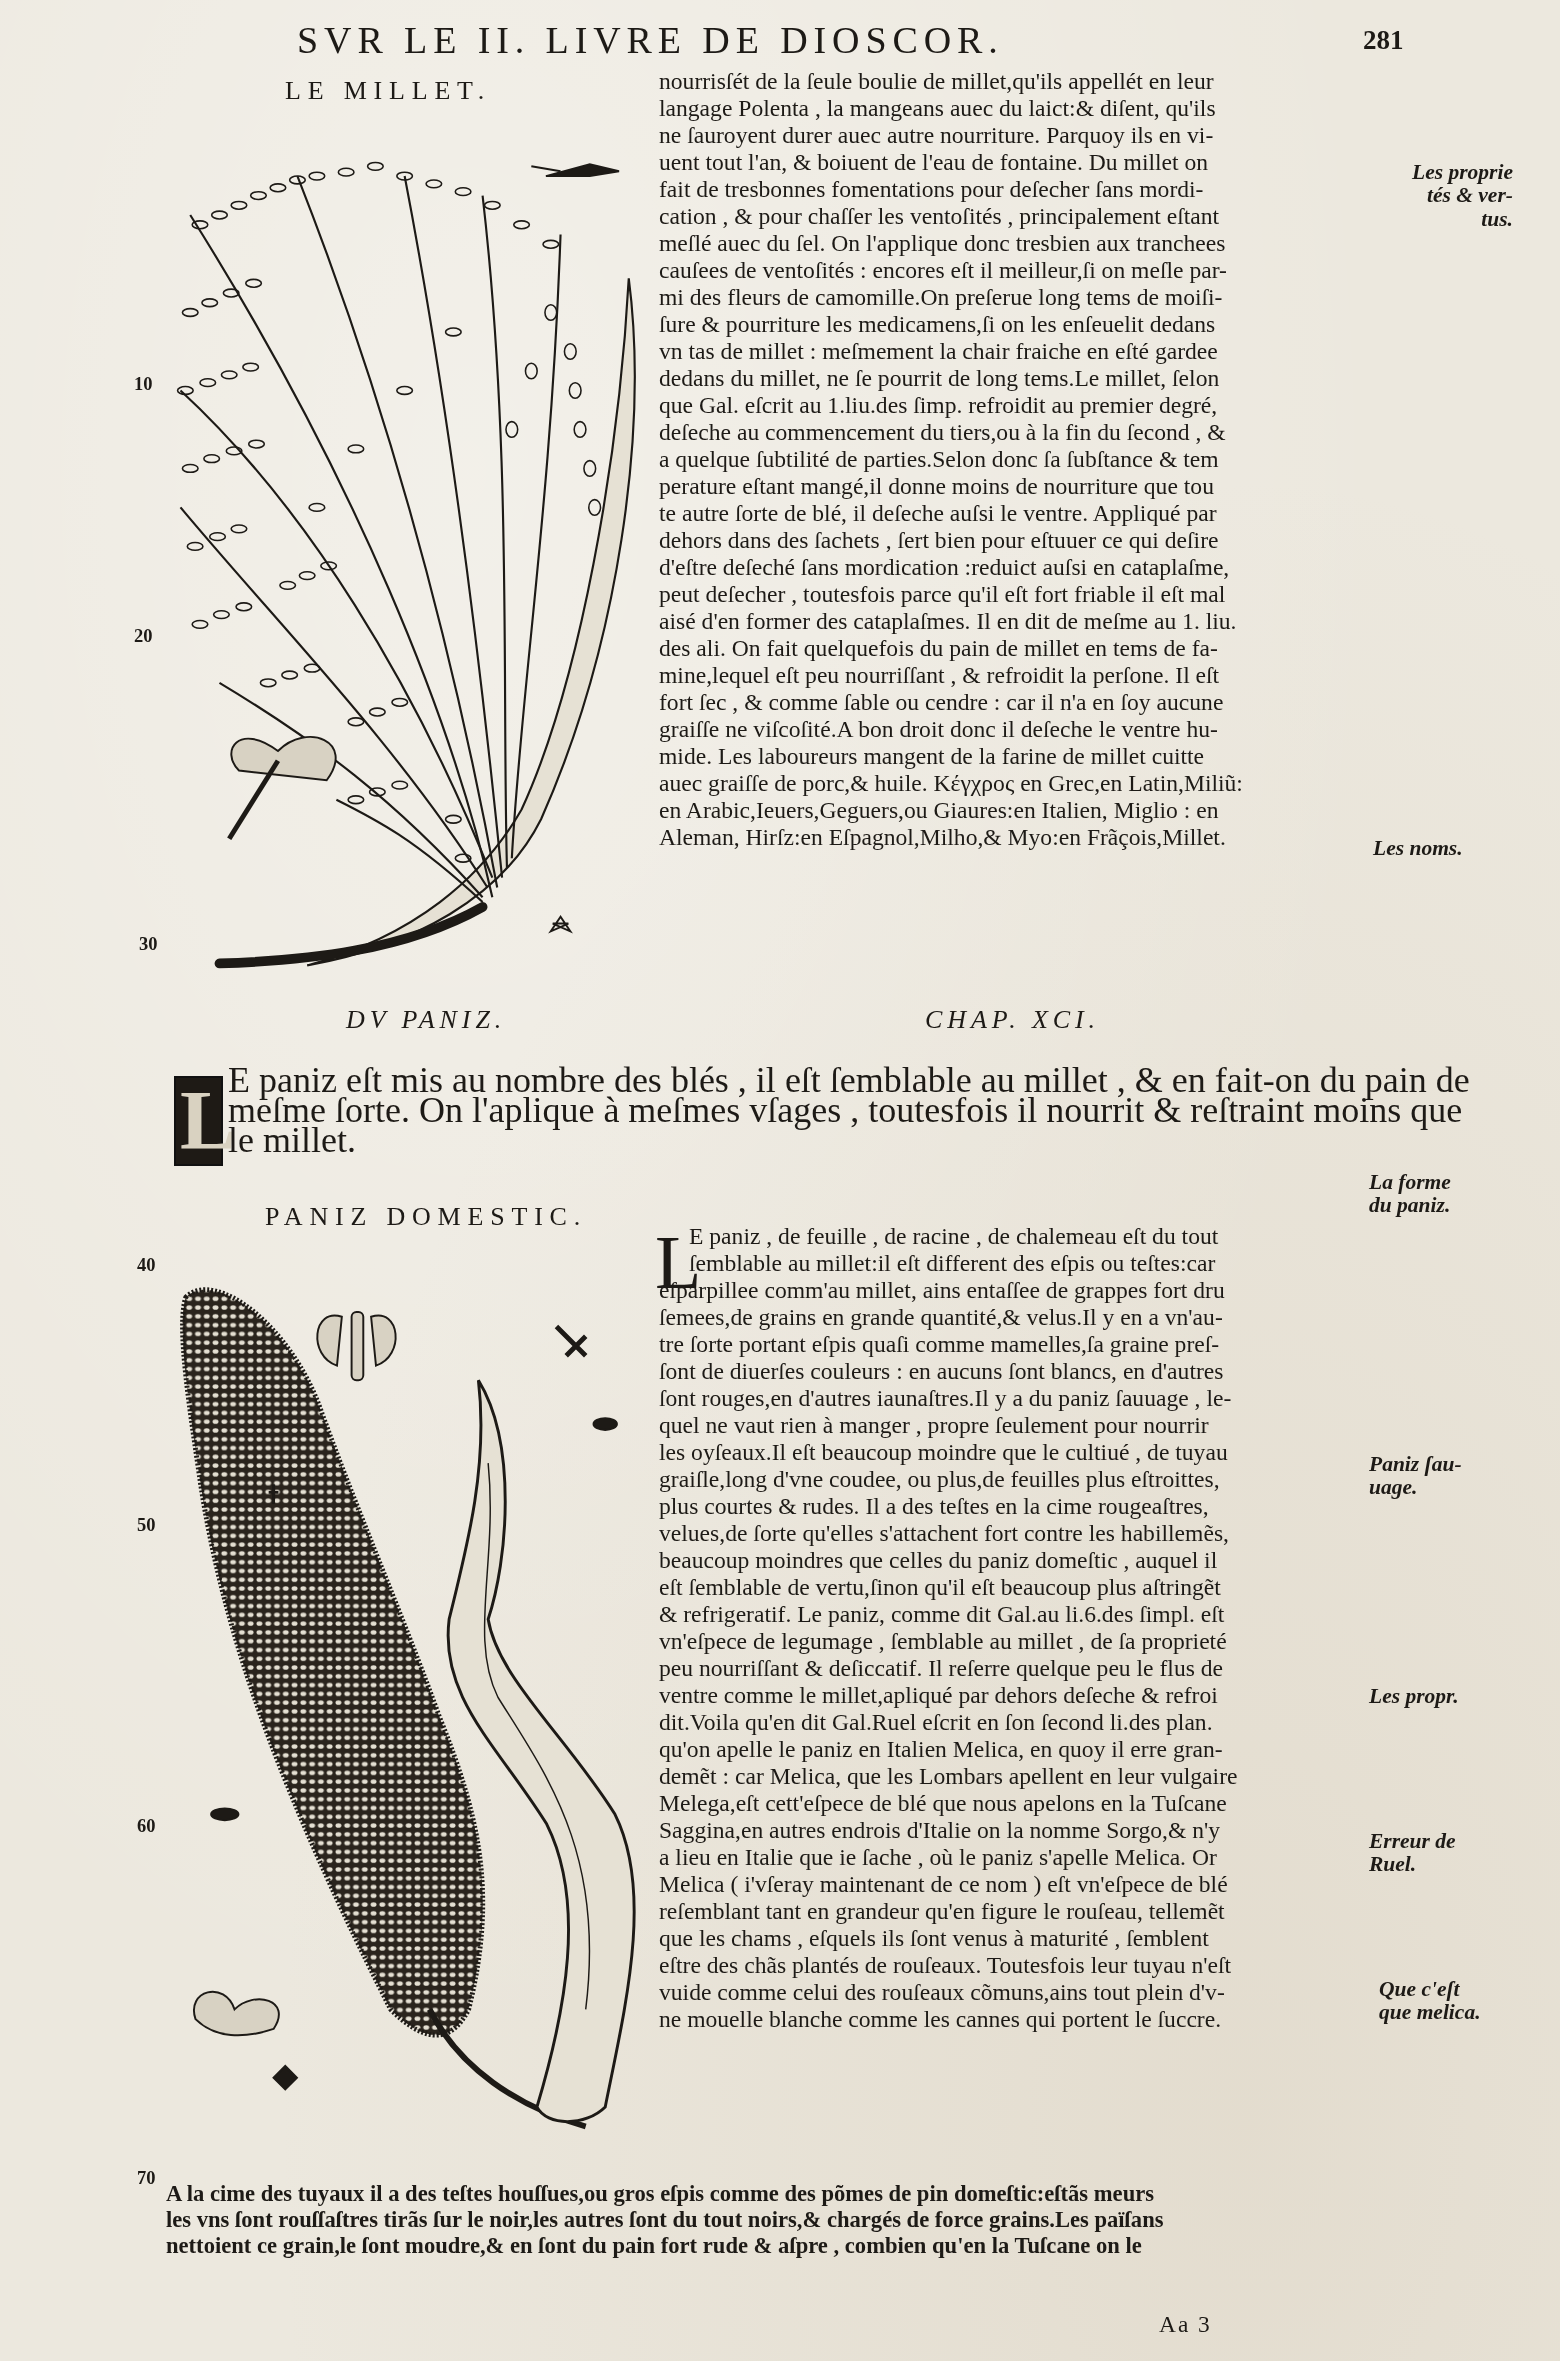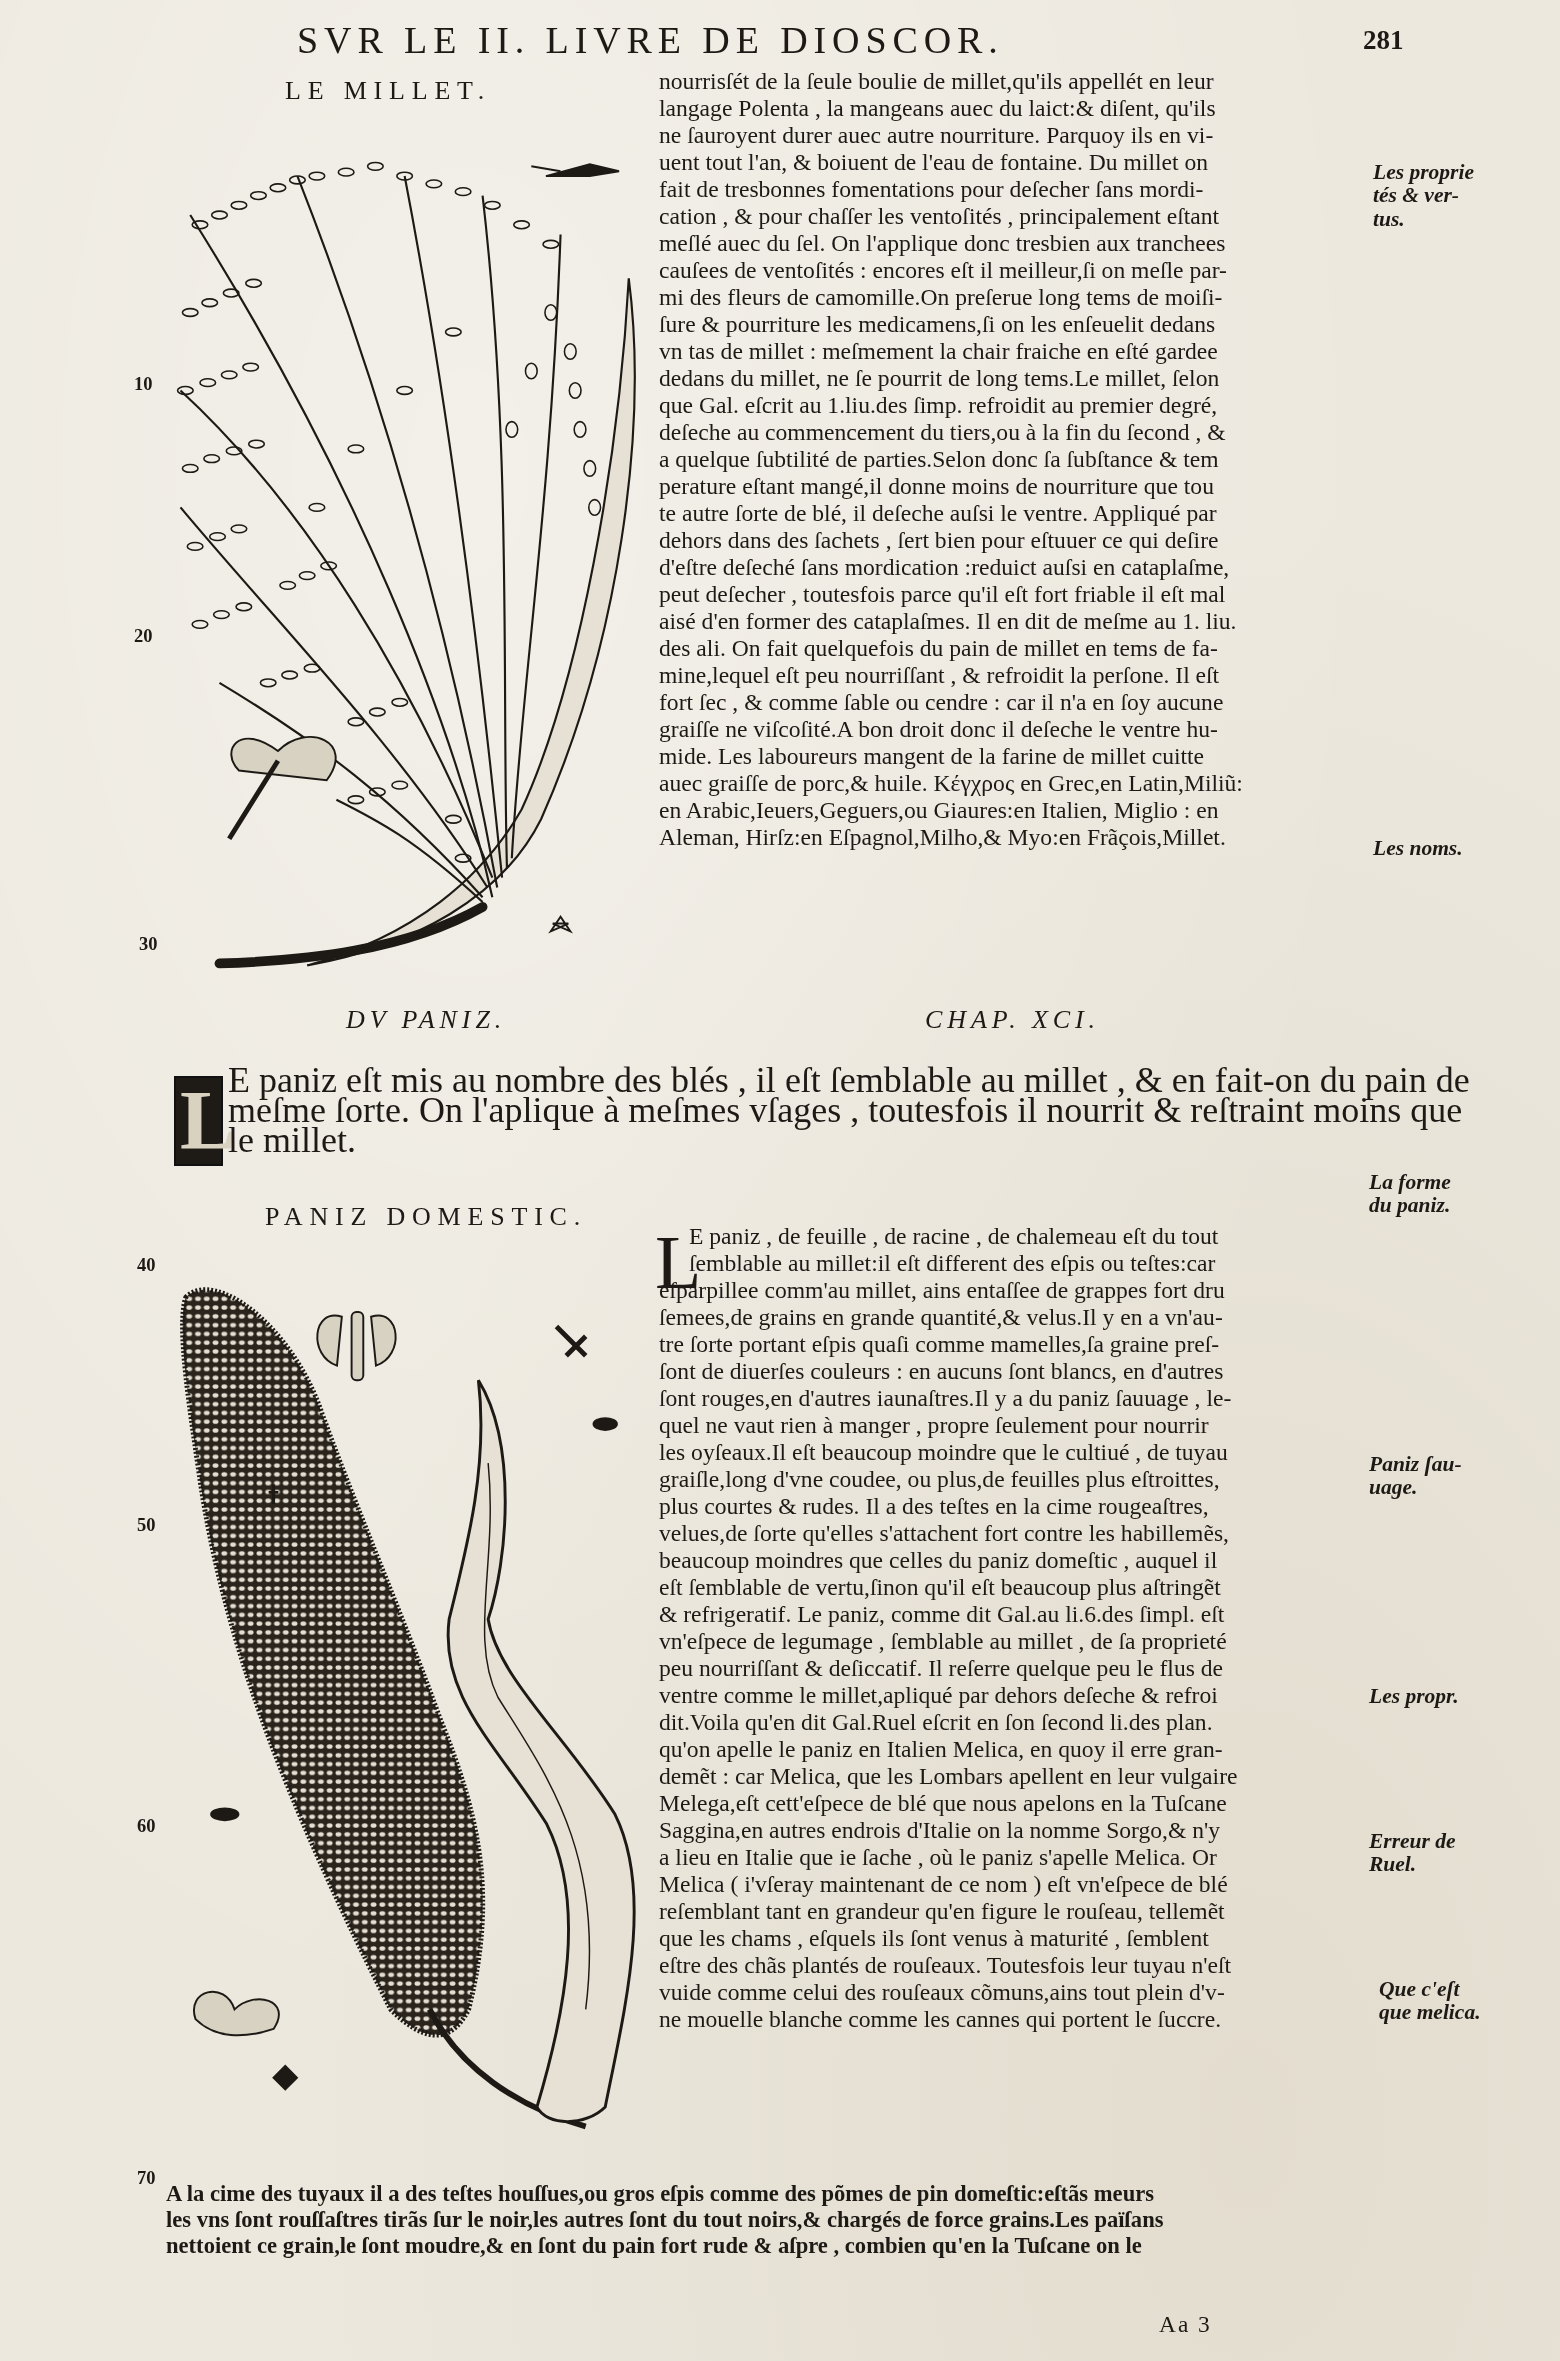--- a/index.html
+++ b/index.html
@@ -167,21 +167,21 @@
   <div>des ali. On fait quelquefois du pain de millet en tems de fa-</div>
   <div>mine,lequel eſt peu nourriſſant , &amp; refroidit la perſone. Il eſt</div>
   <div>fort ſec , &amp; comme ſable ou cendre : car il n'a en ſoy aucune</div>
   <div>graiſſe ne viſcoſité.A bon droit donc il deſeche le ventre hu-</div>
   <div>mide. Les laboureurs mangent de la farine de millet cuitte</div>
   <div>auec graiſſe de porc,&amp; huile. Κέγχρος en Grec,en Latin,Miliũ:</div>
   <div>en Arabic,Ieuers,Geguers,ou Giaures:en Italien, Miglio : en</div>
   <div>Aleman, Hirſz:en Eſpagnol,Milho,&amp; Myo:en Frãçois,Millet.</div>
 </div>
 
-<div class="abs margin-note" style="left:1373px; top:161px;">
+<div class="abs margin-note" style="left:1412px; top:161px;text-align:right;">
   <div>Les proprie</div>
   <div>tés &amp; ver-</div>
   <div>tus.</div>
 </div>
 <div class="abs margin-note" style="left:1373px; top:837px;">
   <div>Les noms.</div>
 </div>
 
 <div class="abs line-num" style="left:134px; top:374px;">10</div>
 <div class="abs line-num" style="left:134px; top:626px;">20</div>

